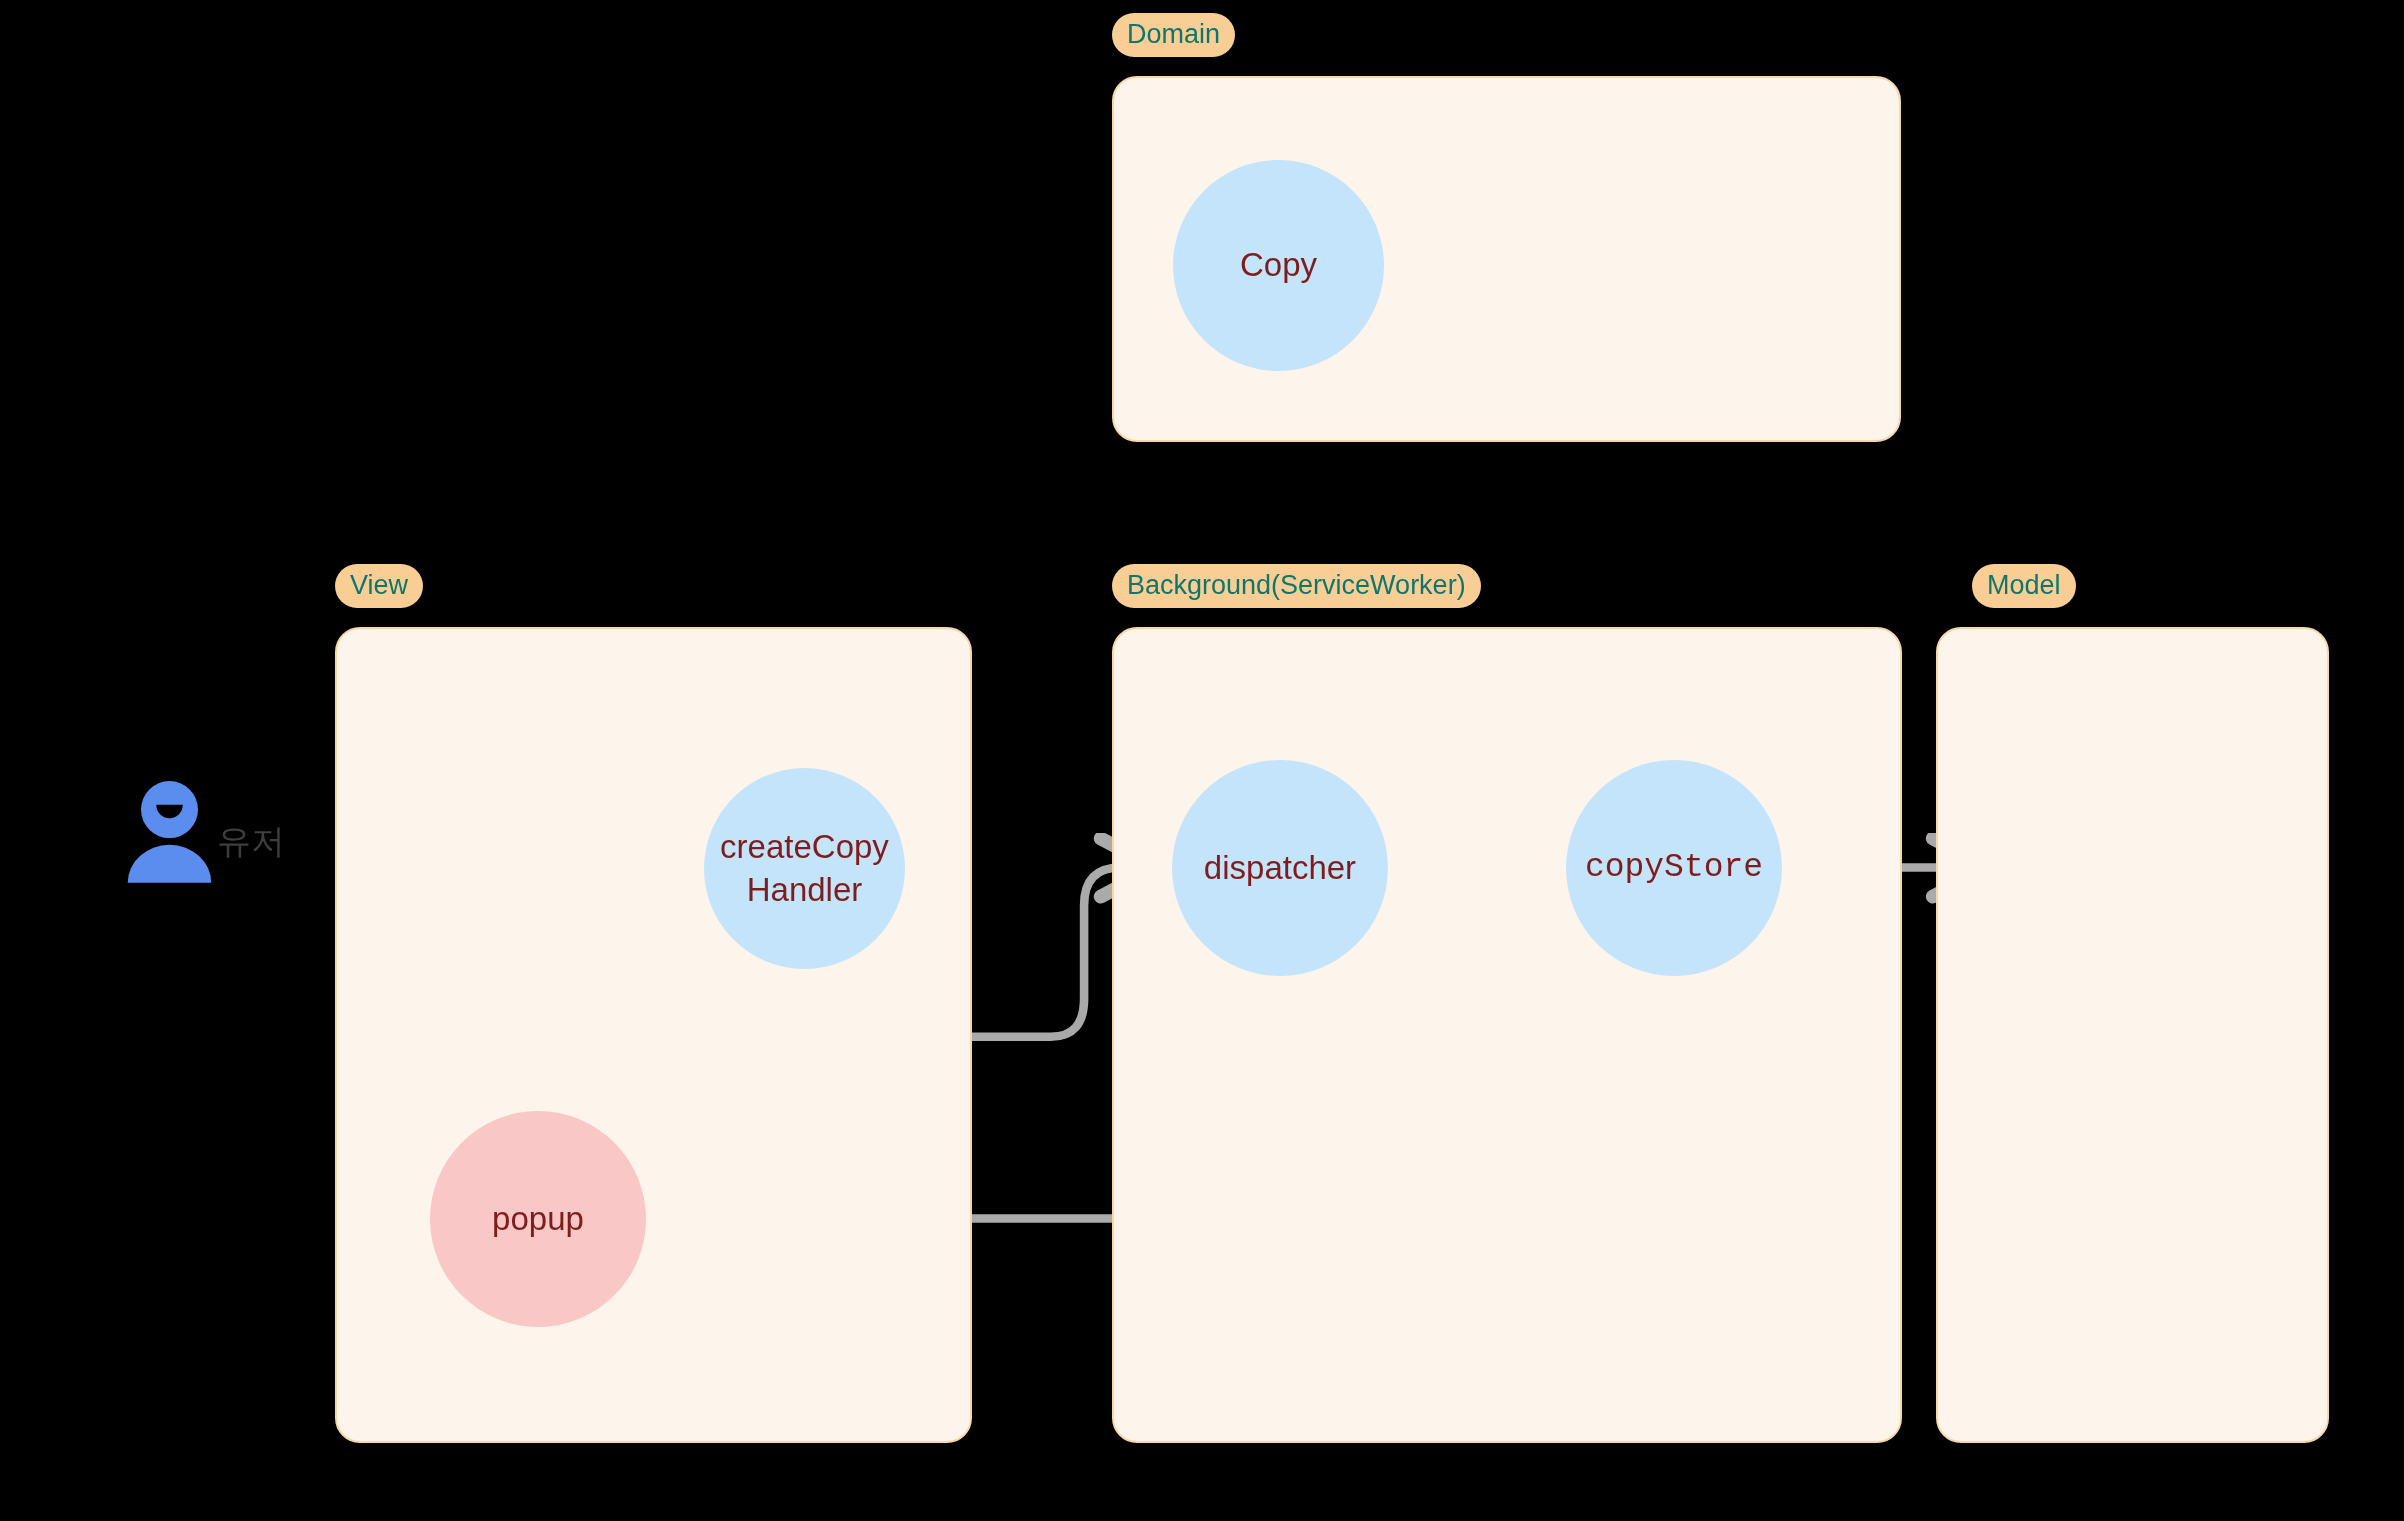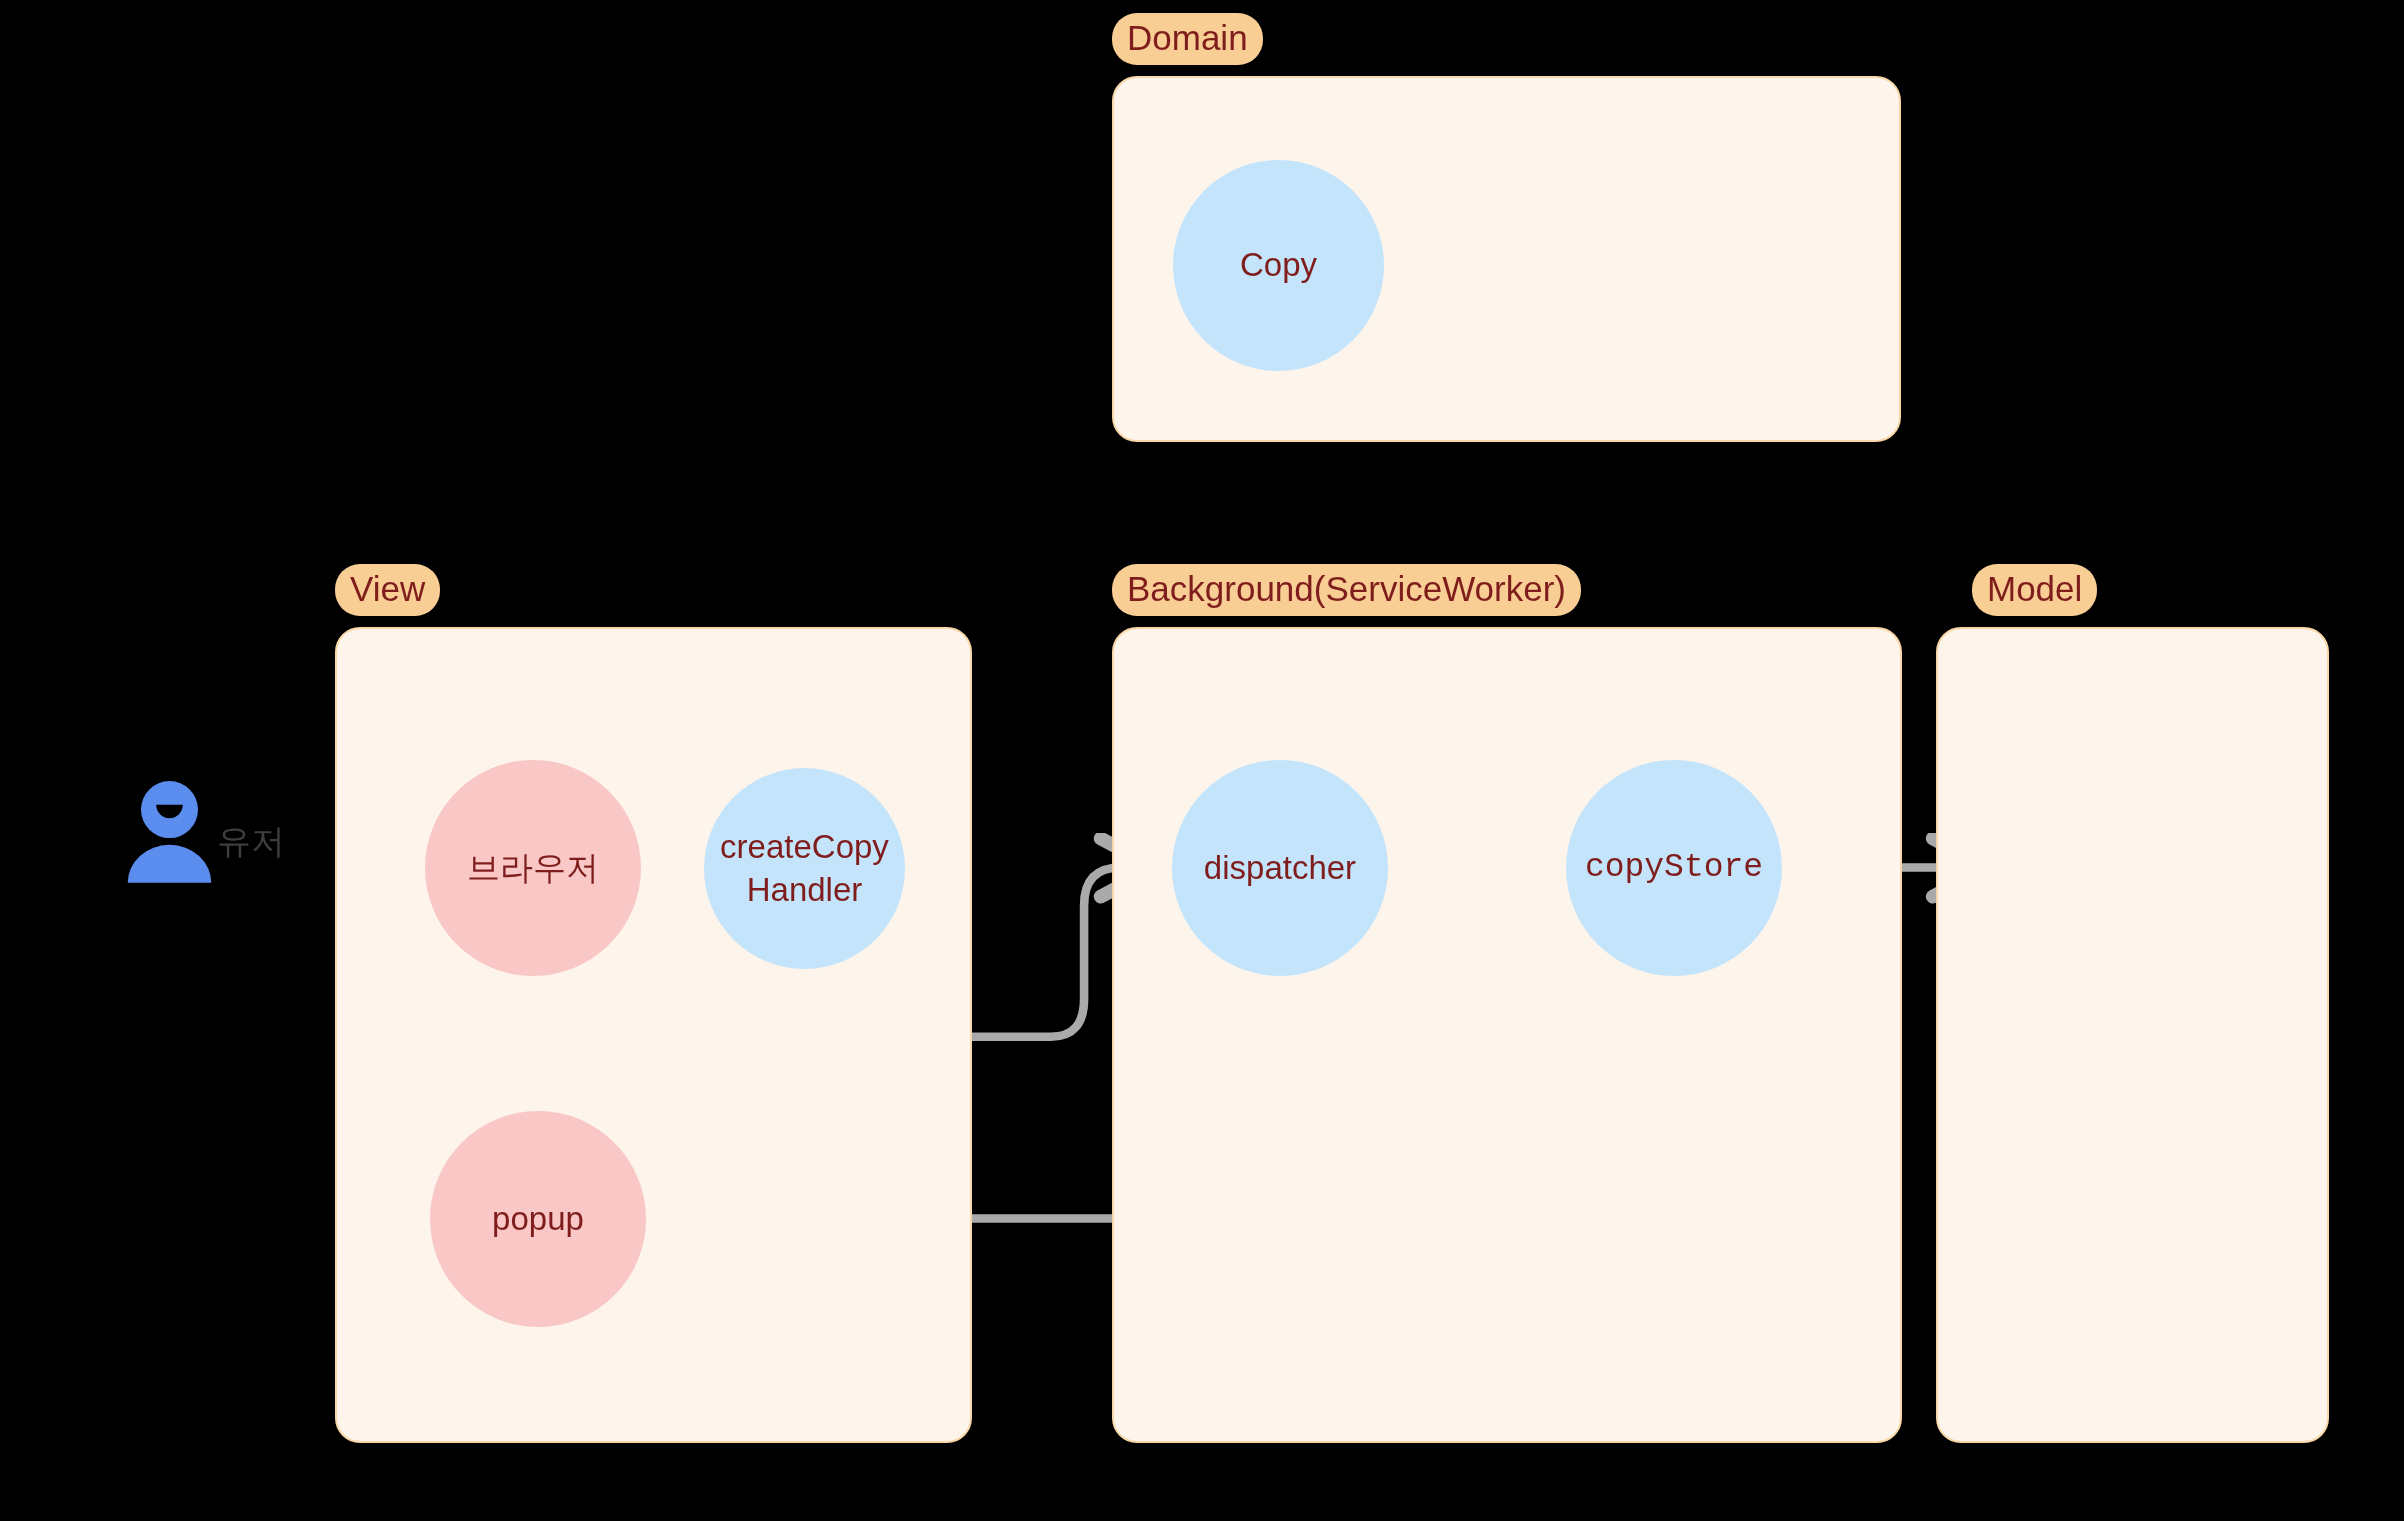--- a/index.html
+++ b/index.html
@@ -25,24 +25,24 @@
   .panel {
     position: absolute;
     background: #fdf4ec;
     border: 2.9px solid #fad7a8;
     border-radius: 25px;
     box-sizing: border-box;
   }
   .panel-label {
     position: absolute;
     background: #f9ce94;
-    color: #7f1d1d;
+    color: #0f766e;
     border-radius: 25px;
     padding: 6.7px 15px 8.6px 15px;
-    font-size: 35px;
+    font-size: 27px;
     line-height: 1.05;
     white-space: nowrap;
     box-sizing: border-box;
   }
 
   
   .node {
     position: absolute;
     border-radius: 50%;
     display: flex;
@@ -106,21 +106,20 @@
 
     <path d="M 1761 1030 L 1761 1245 Q 1761 1281 1723 1281 L 700 1281" fill="none" stroke="#aaaaaa" stroke-width="9" stroke-linecap="round" stroke-linejoin="round" marker-end="url(#arrowhead-left)"></path>
   </svg>
 
   <div class="panel-label" style="left:1112px; top:13.3px;">Domain</div>
   <div class="panel" style="left:1112px; top:76px; width:789px; height:366px;"></div>
   <div class="node blue" style="left:1173px; top:160px; width:211px; height:211px;">Copy</div>
 
   <div class="panel-label" style="left:335px; top:564px;">View</div>
   <div class="panel" style="left:335px; top:627px; width:637px; height:816px;"></div>
-  <div class="node pink" style="left:425px; top:760px; width:216px; height:216px;">브라우저</div>
   <div class="node blue" style="left:704px; top:768px; width:201px; height:201px;">createCopyHandler</div>
   <div class="node pink" style="left:430px; top:1111px; width:216px; height:216px;">popup</div>
 
   <div class="panel-label" style="left:1112px; top:564px;">Background(ServiceWorker)</div>
   <div class="panel" style="left:1112px; top:627px; width:790px; height:816px;"></div>
   <div class="node blue" style="left:1172px; top:760px; width:216px; height:216px;">dispatcher</div>
   <div class="node blue" style="left:1566px; top:760px; width:216px; height:216px;font-family:Liberation Mono, monospace;">copyStore</div>
 
   <div class="panel-label" style="left:1972px; top:564px;">Model</div>
   <div class="panel" style="left:1936px; top:627px; width:393px; height:816px;"></div>

